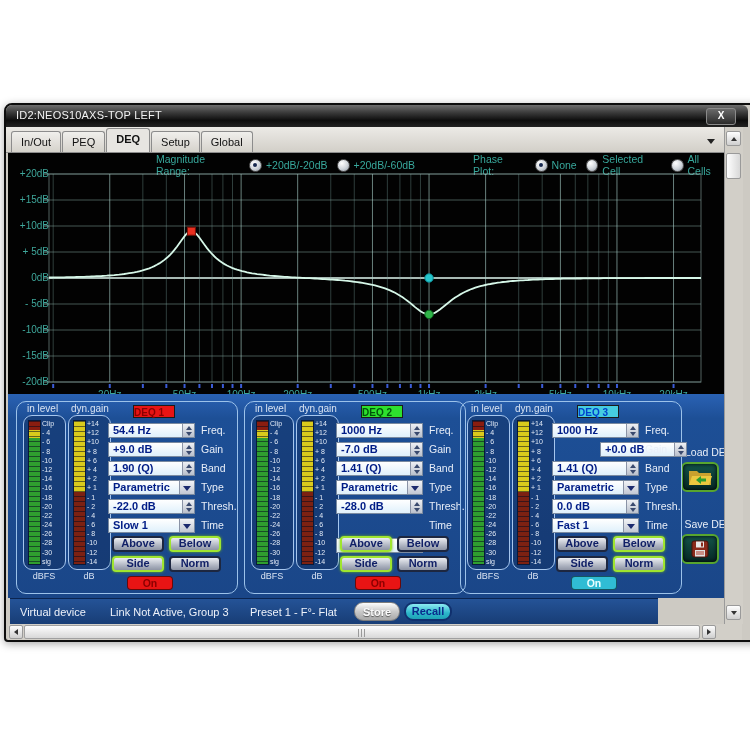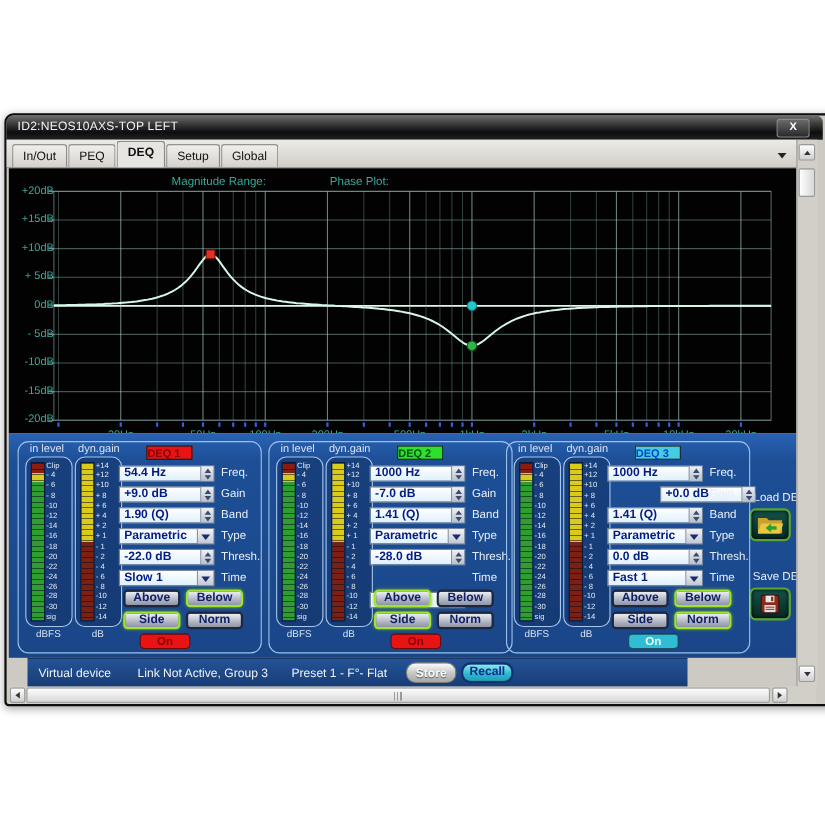--- a/index.html
+++ b/index.html
@@ -66,21 +66,21 @@
     background:linear-gradient(#eceef2,#a7adbb 70%,#8f95a5);
     font-size:11px;font-weight:bold;color:#101f66;text-align:center;line-height:11px;}
   .sbtn.sel{border-color:#9fe52f;box-shadow:0 0 3px #6fb41a;}
   .onbtn{position:absolute;left:110px;top:174px;width:46px;height:14px;border:1px solid rgba(0,0,0,.55);
     border-radius:4px;font-size:10.5px;font-weight:bold;text-align:center;line-height:13px;box-sizing:border-box;}
   .sidelab{position:absolute;left:656px;width:70px;text-align:right;font-size:10.5px;color:#e8eef8;}
   .sidebtn{position:absolute;left:673px;width:38px;height:30px;border:2px solid #58a52e;border-radius:6px;
     background:linear-gradient(#13544a,#062824);box-shadow:inset 0 0 4px #000;box-sizing:border-box;
     display:flex;align-items:center;justify-content:center;}
   
-  #statusbar{position:absolute;left:19px;top:493px;width:600px;height:26px;
+  #statusbar{position:absolute;left:4px;top:493px;width:648px;height:26px;
     background:linear-gradient(#245397,#173c74);border-top:1px solid #0c2550;}
   .sbtext{position:absolute;top:7px;font-size:11px;color:#eef2fa;}
   .store{position:absolute;left:344px;top:3px;width:46px;height:19px;border:1px solid #7c7c7c;border-radius:9px;
     background:linear-gradient(#fdfdfd,#c9c9c9 50%,#a8a8a8);color:#fafafa;text-shadow:0 1px 1px #555;
     font-size:11px;font-weight:bold;text-align:center;line-height:18px;box-sizing:border-box;}
   .recall{position:absolute;left:394px;top:3px;width:48px;height:19px;border:2px solid #10306e;border-radius:9px;
     background:linear-gradient(#8ceaf2,#2cb6ca 60%,#1ea2b6);color:#0a2a8c;
     font-size:11px;font-weight:bold;text-align:center;line-height:14px;box-sizing:border-box;}
   
   #hscroll{position:absolute;left:2px;top:519px;width:716px;height:16px;background:#d2cfc8;}
@@ -115,21 +115,45 @@
       <div class="tab">PEQ</div>
       <div class="tab active">DEQ</div>
       <div class="tab">Setup</div>
       <div class="tab">Global</div>
     </div>
   <div class="taboverflow"></div>
 
   <div id="graph">
     <div class="optrow">
       <span id="maglab">Magnitude Range:</span>
+      <span id="magopts" style="display:inline-flex">
+          <span class="radgrp">
+            <span class="rad sel"></span>
+            <span class="radlab">+20dB/-20dB</span>
+          </span>
+          <span class="radgrp">
+            <span class="rad"></span>
+            <span class="radlab">+20dB/-60dB</span>
+          </span>
+        </span>
       <span id="phlab">Phase Plot:</span>
+      <span id="phopts" style="display:inline-flex">
+          <span class="radgrp">
+            <span class="rad sel"></span>
+            <span class="radlab">None</span>
+          </span>
+          <span class="radgrp">
+            <span class="rad"></span>
+            <span class="radlab">Selected Cell</span>
+          </span>
+          <span class="radgrp">
+            <span class="rad"></span>
+            <span class="radlab">All Cells</span>
+          </span>
+        </span>
     </div>
     <div id="ylabels">
         <span class="ylab" style="top: 15px;">+20dB</span>
         <span class="ylab" style="top: 41px;">+15dB</span>
         <span class="ylab" style="top: 67px;">+10dB</span>
         <span class="ylab" style="top: 93px;">+ 5dB</span>
         <span class="ylab" style="top: 119px;">0dB</span>
         <span class="ylab" style="top: 145px;">- 5dB</span>
         <span class="ylab" style="top: 171px;">-10dB</span>
         <span class="ylab" style="top: 197px;">-15dB</span>

